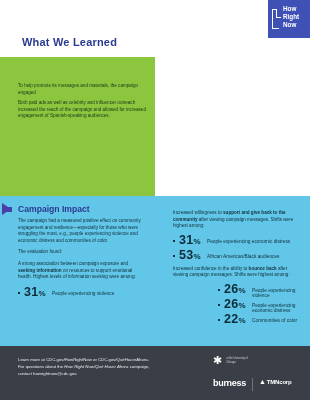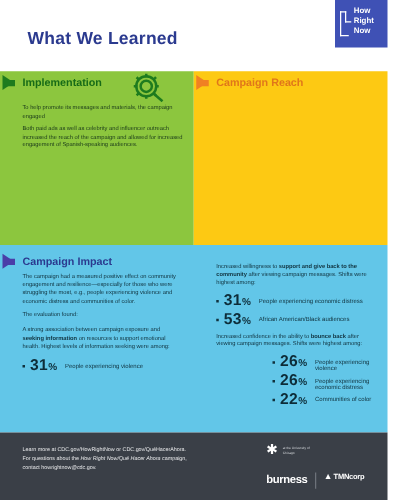--- a/index.html
+++ b/index.html
@@ -6,22 +6,22 @@
   body{
     width:310px;height:400px;overflow:hidden;
     font-family:"Liberation Sans", sans-serif;
     background:#fff;
   }
   .page{position:relative;width:310px;height:400px;}
 
   
   .header{position:relative;height:57px;background:#ffffff;}
   .header-title{
-    position:absolute;left:22px;top:22px;
-    font-size:14px;font-weight:bold;color:#2b3a8f;letter-spacing:.2px;text-align:right;
+    position:absolute;left:22px;top:36px;
+    font-size:11px;font-weight:bold;color:#2b3a8f;letter-spacing:.2px;text-align:right;
   }
   .logo{
     position:absolute;right:0;top:0;width:42px;height:38px;
     background:#3f51b5;color:#fff;
   }
   .logo-mark{
     position:absolute;left:4px;top:7px;width:11px;height:24px;
   }
   .logo-mark span{position:absolute;background:#fff;}
   .logo-words{
@@ -134,57 +134,29 @@
         <div>How</div>
         <div>Right</div>
         <div>Now</div>
       </div>
     </div>
   </div>
 
   <div class="band">
 
     <div class="col-green">
-      <div class="sec-head">
-        <div class="arrow arrow-green"></div>
-        <div class="sec-title t-green">Implementation</div>
-        <svg class="gear-icon" width="30" height="24" viewBox="0 0 30 24">
-          <g fill="none" stroke="#1e7b1e" stroke-width="2">
-            <circle cx="13" cy="11" r="8"></circle>
-            <circle cx="13" cy="11" r="4.5"></circle>
-            <line x1="19" y1="17" x2="26" y2="23"></line>
-          </g>
-          <g fill="#1e7b1e">
-            <rect x="12" y="1" width="2" height="3"></rect>
-            <rect x="12" y="18" width="2" height="3"></rect>
-            <rect x="3" y="10" width="3" height="2"></rect>
-            <rect x="20" y="10" width="3" height="2"></rect>
-            <rect x="5" y="3.5" width="2.6" height="2" transform="rotate(45 6 4.5)"></rect>
-            <rect x="18.6" y="16.6" width="2.6" height="2" transform="rotate(45 20 17.6)"></rect>
-            <rect x="18.6" y="3.5" width="2.6" height="2" transform="rotate(-45 20 4.5)"></rect>
-            <rect x="5" y="16.6" width="2.6" height="2" transform="rotate(-45 6 17.6)"></rect>
-          </g>
-        </svg>
-      </div>
 
       <div class="green-body">
         <div class="body-txt">To help promote its messages and materials, the campaign engaged</div>
 
 
         <div class="body-txt" style="margin-top:4px;">Both paid ads as well as celebrity and influencer outreach increased the reach of the campaign and allowed for increased engagement of Spanish-speaking audiences.</div>
       </div>
     </div>
 
-    <div class="col-yellow">
-      <div class="sec-head">
-        <div class="arrow arrow-orange"></div>
-        <div class="sec-title t-orange">Campaign Reach</div>
-      </div>
-
-    </div>
   </div>
 
   <div class="blue-band">
     <div style="position:absolute;left:0;top:4px;width:155px;">
       <div class="arrow arrow-blue"></div>
       <div class="sec-title t-blue">Campaign Impact</div>
     </div>
 
     <div class="blue-left">
       <div class="blue-txt">The campaign had a measured positive effect on community engagement and resilience—especially for those who were struggling the most, e.g., people experiencing violence and economic distress and communities of color.</div>

